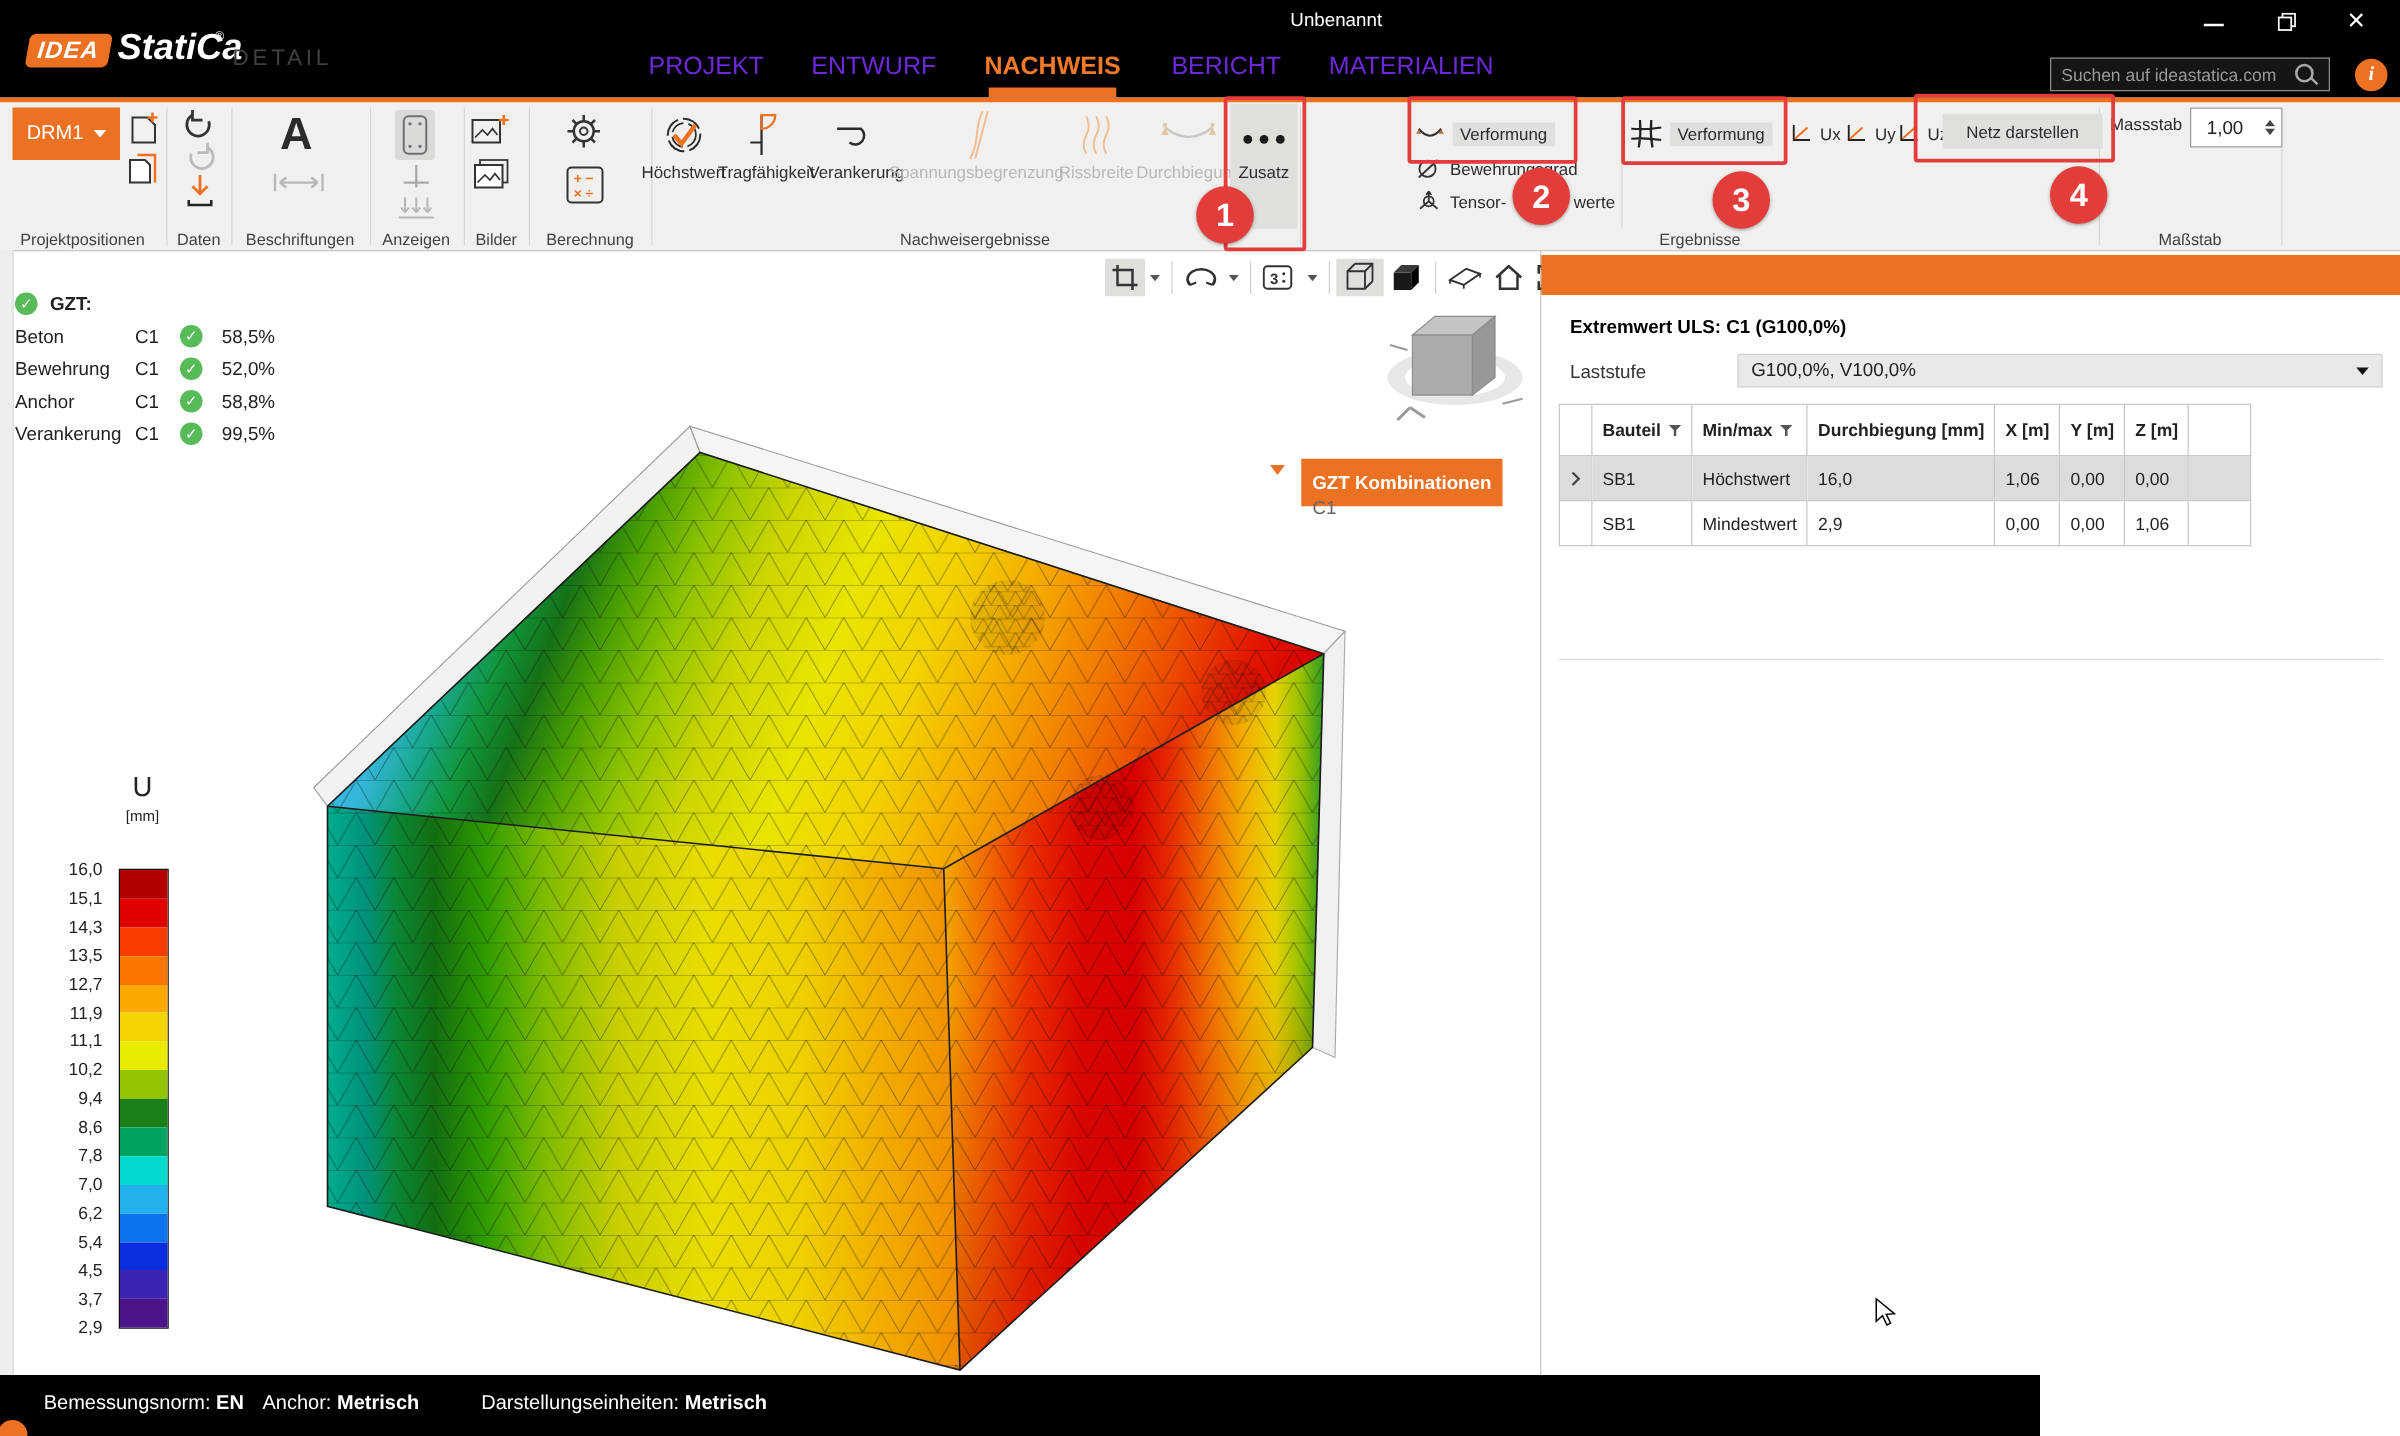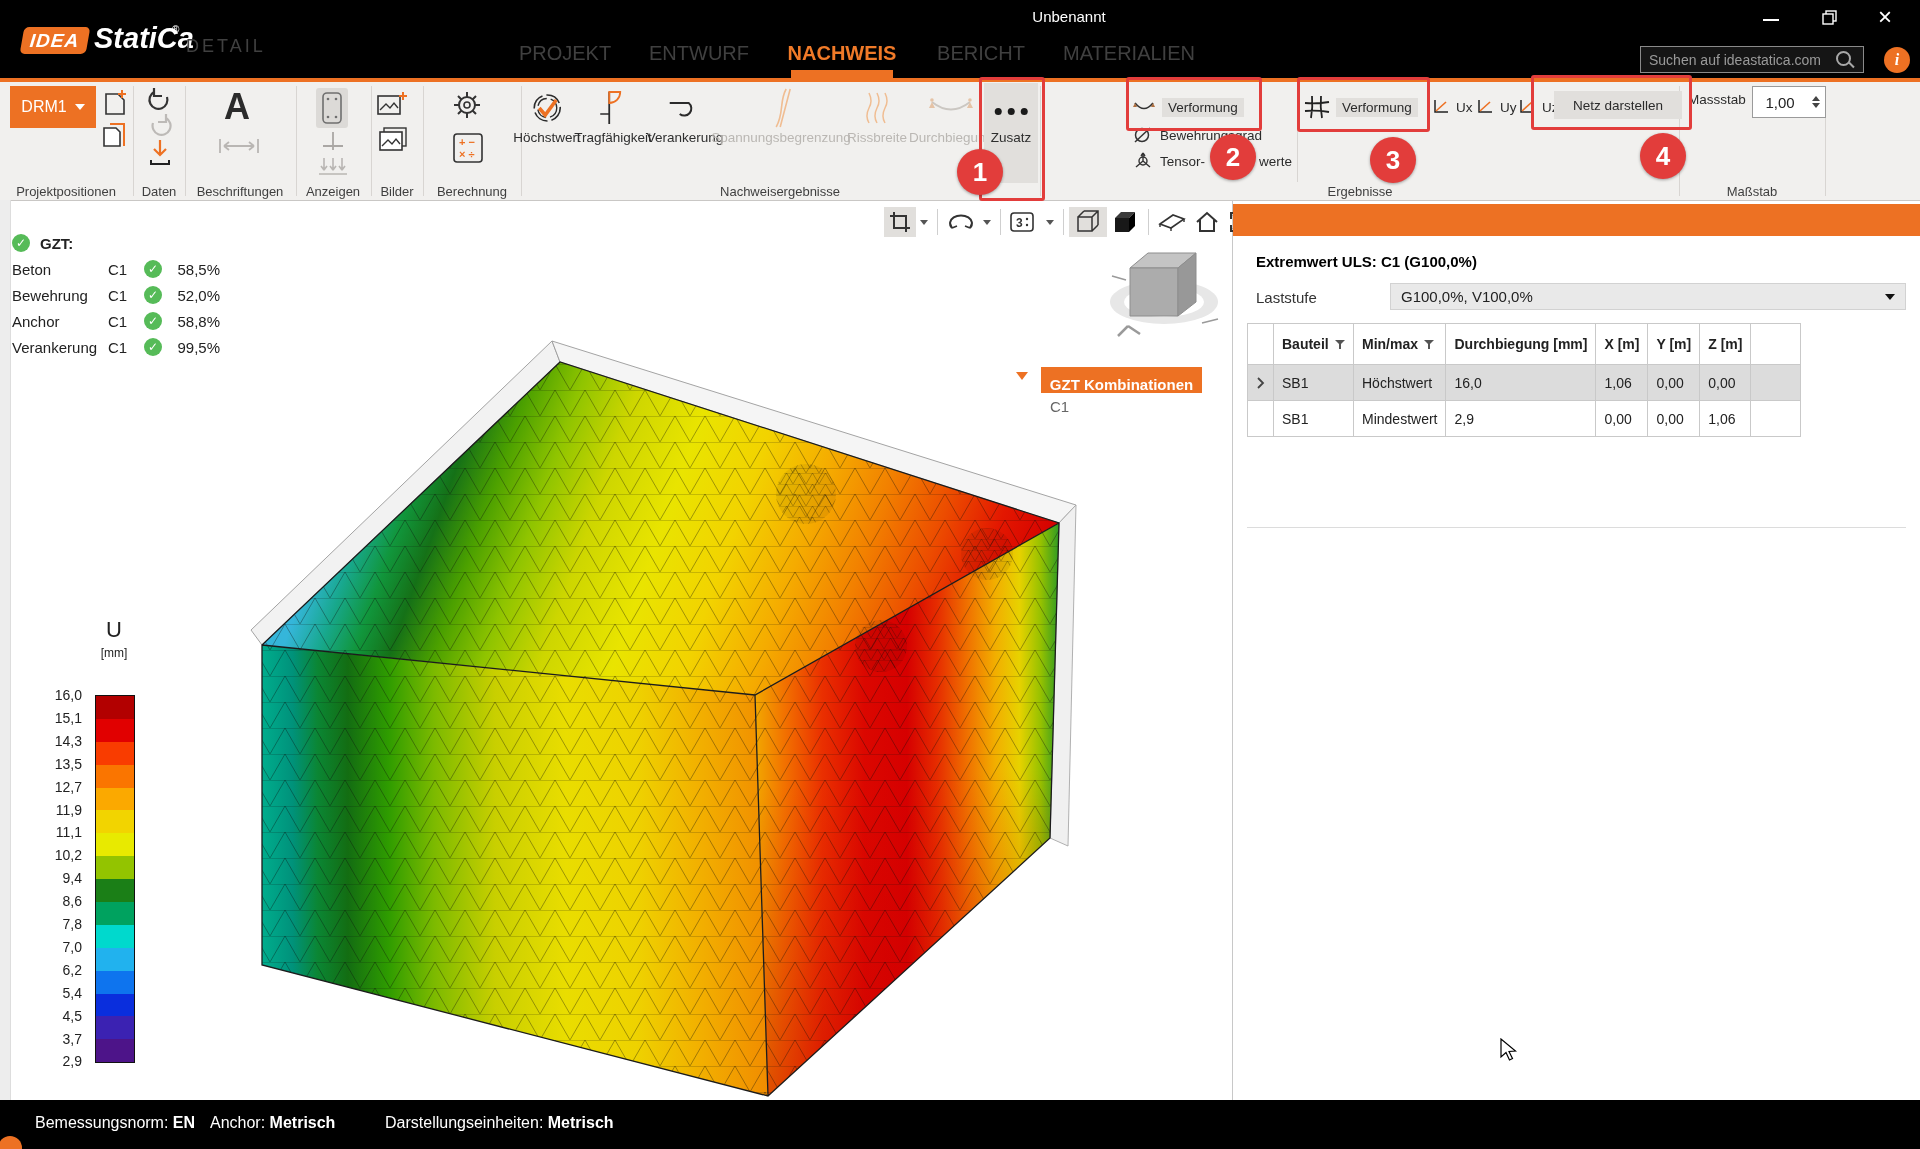--- a/index.html
+++ b/index.html
@@ -9,21 +9,21 @@
   
   .titlebar{left:0;top:0;width:1920px;height:78px;background:#000;}
   .win-title{top:8px;left:1004px;width:130px;text-align:center;color:#fff;font-size:15px;}
   .winbtn{color:#fff;cursor:default;}
   .logo-box{left:22px;top:27px;width:66px;height:27px;background:#ED7123;border-radius:5px;
             transform:skewX(-10deg);display:flex;align-items:center;justify-content:center;}
   .logo-idea{font-style:italic;font-weight:bold;font-size:19px;color:#fff;letter-spacing:1px;transform:skewX(4deg);}
   .logo-statica{left:94px;top:22px;font-style:italic;font-weight:bold;font-size:29px;color:#fff;}
   .logo-reg{left:172px;top:24px;font-size:10px;color:#fff;}
   .logo-product{left:186px;top:36px;font-size:18px;color:#404040;letter-spacing:3px;}
-  .menu-tab{top:42px;height:26px;transform:translateX(-50%);color:#404040;font-size:20px;white-space:nowrap;cursor:pointer;}
+  .menu-tab{top:42px;height:26px;transform:translateX(-50%);color:#6d28d9;font-size:20px;white-space:nowrap;cursor:pointer;}
   .menu-tab.active{color:#F07A28;font-weight:bold;}
   .tab-underline{left:791px;top:70px;width:102px;height:8px;background:#ED7123;}
   .search-box{left:1640px;top:46px;width:224px;height:27px;background:#151515;border:1px solid #8a8a8a;
               color:#cfcfcf;font-size:14px;padding:0 28px 0 8px;box-sizing:border-box;outline:none;}
   .search-box::placeholder{color:#9a9a9a;}
   .mag{left:1836px;top:51px;width:11px;height:11px;border:2px solid #a8a8a8;border-radius:50%;}
   .mag::after{content:"";position:absolute;left:10px;top:11px;width:7px;height:2px;background:#a8a8a8;transform:rotate(45deg);}
   .info-circle{left:1884px;top:47px;width:26px;height:26px;border-radius:50%;background:#ED7123;color:#fff;
                display:flex;align-items:center;justify-content:center;font-family:"Liberation Serif",serif;
                font-style:italic;font-weight:bold;font-size:16px;}
@@ -73,38 +73,38 @@
   .gzt-val{width:48px;text-align:right;}
   
   .legend-title{left:95px;top:617px;width:38px;text-align:center;font-size:22px;color:#222;}
   .legend-unit{left:95px;top:646px;width:38px;text-align:center;font-size:12px;color:#222;}
   #legend-bands{left:95px;top:695px;width:38px;border:1px solid #111;}
   .legend-band{width:100%;height:22.9px;}
   #legend-labels{left:34px;top:695px;width:52px;}
   .legend-val{position:absolute;right:4px;font-size:14px;color:#222;}
   
   .combo-chevron{left:1016px;top:372px;width:0;height:0;border-left:6px solid transparent;border-right:6px solid transparent;border-top:8px solid #ED7123;}
-  .combo-tag{left:1041px;top:367px;width:161px;height:26px;background:#ED7123;color:#fff;font-weight:bold;font-size:15px;
-             display:flex;align-items:flex-end;justify-content:center;}
+  .combo-tag{left:1041px;top:367px;width:161px;height:38px;background:#ED7123;color:#fff;font-weight:bold;font-size:15px;
+             display:flex;align-items:center;justify-content:center;}
   .combo-item{left:1050px;top:398px;font-size:15px;color:#666;}
   
   .rp-header{left:1233px;top:204px;width:687px;height:32px;background:#ED7123;}
   .rp-title{left:1256px;top:253px;font-size:15px;font-weight:bold;color:#000000;}
   .rp-loadlabel{left:1256px;top:289px;font-size:15px;color:#333;}
   .rp-dropdown{left:1390px;top:283px;width:516px;height:27px;background:#e9e9e9;border:1px solid #d2d2d2;box-sizing:border-box;
                display:flex;align-items:center;font-size:15px;color:#222;padding:0 10px;cursor:pointer;}
   .rp-dd-caret{margin-left:auto;width:0;height:0;border-left:5px solid transparent;border-right:5px solid transparent;border-top:6px solid #111;}
   .rtable{left:1247px;top:323px;border-collapse:collapse;table-layout:fixed;font-size:14px;background:#fff;}
   .rtable th,.rtable td{border:1px solid #c9c9c9;padding:0 8px;height:35px;overflow:hidden;white-space:nowrap;text-align:left;}
   .rtable th{height:40px;font-weight:bold;background:#fff;}
   .rtable tr.selected td{background:#dcdcdc;}
   .funnel{display:inline-block;margin-left:6px;}
   .rp-sep{left:1247px;top:527px;width:659px;height:1px;background:#dcdcdc;}
   
-  .statusbar{left:0;top:1100px;width:1920px;height:49px;background:#000;color:#fff;font-size:16px;}
+  .statusbar{left:0;top:1100px;width:1632px;height:49px;background:#000;color:#fff;font-size:16px;}
   .status-item{top:14px;white-space:nowrap;}
   .status-item b{font-weight:bold;}
   .orange-dot{left:-2px;top:1136px;width:24px;height:24px;border-radius:50%;background:#ED7123;}
   .zusatz-dots{display:flex;gap:6px;margin-top:6px;}
   .zusatz-dots i{width:7px;height:7px;border-radius:50%;background:#1a1a1a;}
   svg{display:block;}
 </style>
 </head>
 <body>
 

